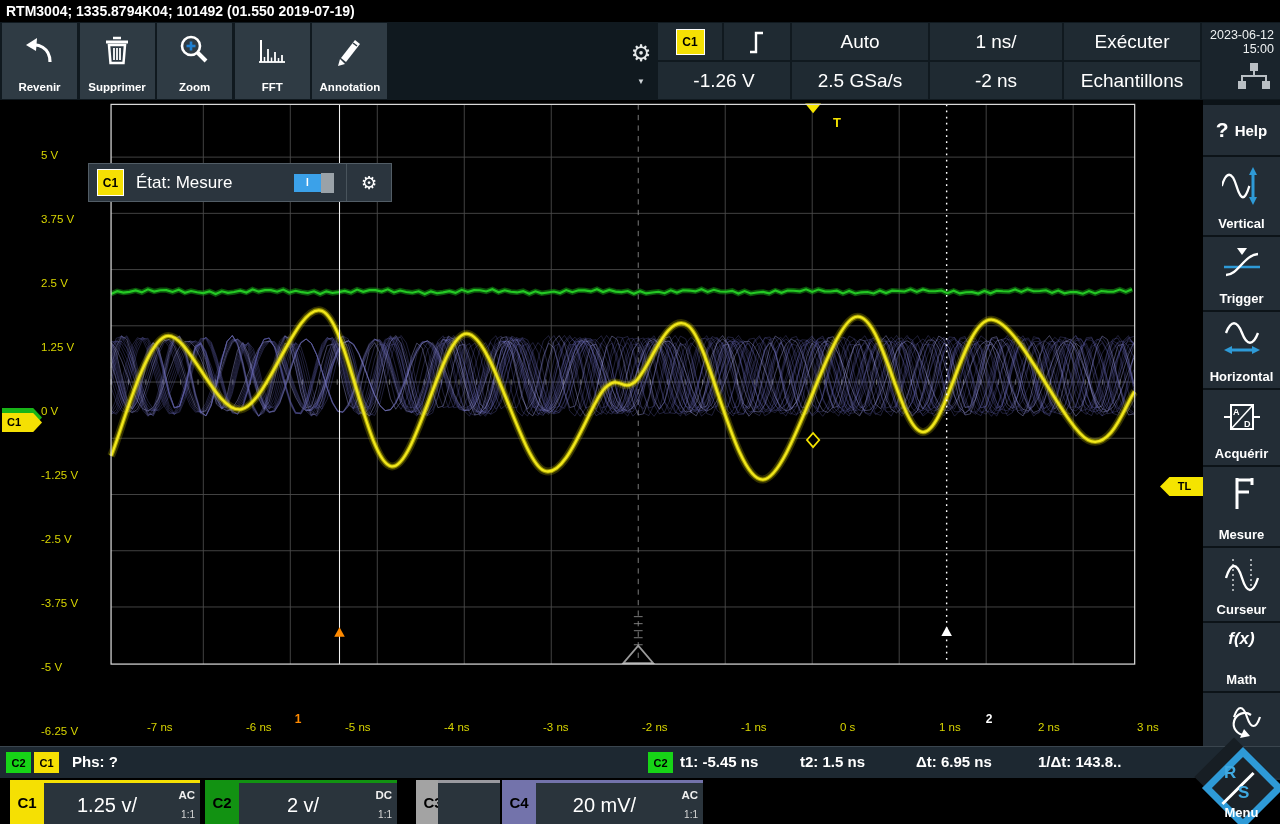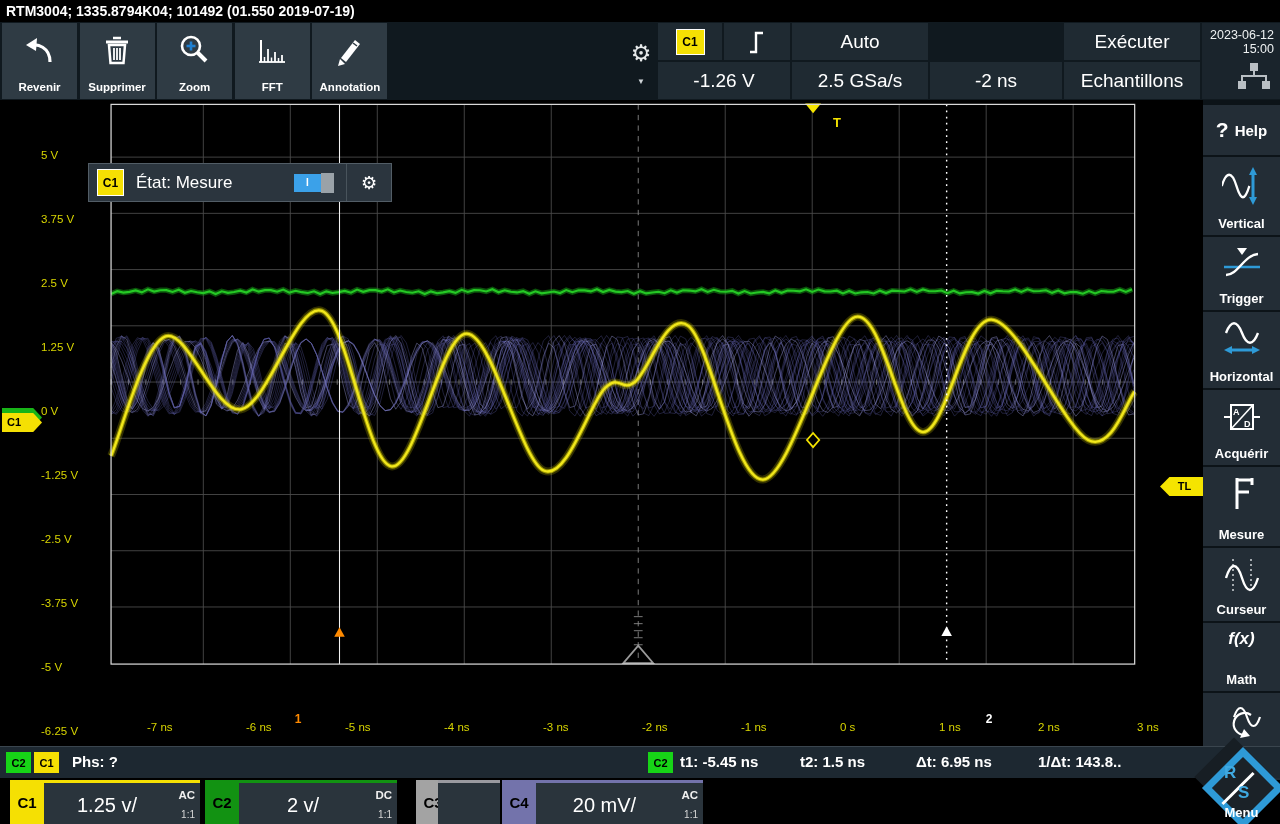--- a/index.html
+++ b/index.html
@@ -150,20 +150,21 @@
 
   <div class="cell abs" style="left:658px;top:23px;width:64px;height:37px;">
     <div class="badge-c1">C1</div>
   </div>
   <div class="cell abs" style="left:724px;top:23px;width:66px;height:37px;">
     <svg width="20" height="28">
       <polyline points="3,24 9,24 9,5 16,5" fill="none" stroke="#fff" stroke-width="2.4"></polyline>
     </svg>
   </div>
   <div class="cell abs" style="left:792px;top:23px;width:136px;height:37px;">Auto</div>
+  <div class="cell abs" style="left:930px;top:23px;width:132px;height:37px;">1 ns/</div>
   <div class="cell abs" style="left:1064px;top:23px;width:136px;height:37px;">Exécuter</div>
   <div class="cell abs" style="left:658px;top:62px;width:132px;height:37px;">-1.26 V</div>
   <div class="cell abs" style="left:792px;top:62px;width:136px;height:37px;">2.5 GSa/s</div>
   <div class="cell abs" style="left:930px;top:62px;width:132px;height:37px;">-2 ns</div>
   <div class="cell abs" style="left:1064px;top:62px;width:136px;height:37px;">Echantillons</div>
 
   <div id="datetime" class="abs">
     <div>2023-06-12</div>
     <div>15:00</div>
     <svg width="40" height="30" style="margin-top:6px">

